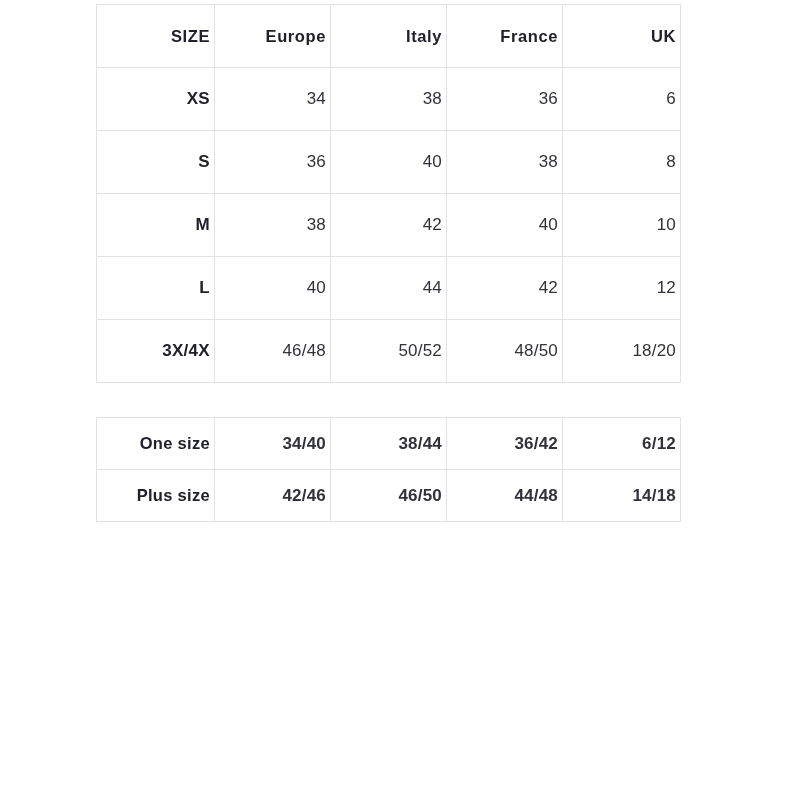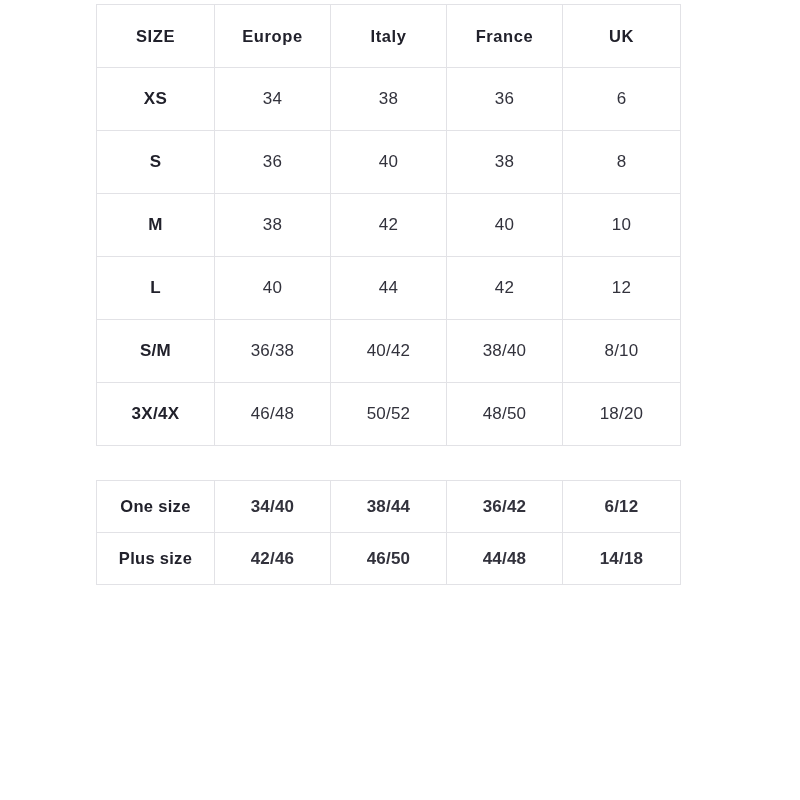--- a/index.html
+++ b/index.html
@@ -34,21 +34,21 @@
   }
   table.size-table col.c0 { width: 118px; }
   table.size-table col.c1 { width: 116px; }
   table.size-table col.c2 { width: 116px; }
   table.size-table col.c3 { width: 116px; }
   table.size-table col.c4 { width: 118px; }
 
   table.size-table th,
   table.size-table td {
     border: 1px solid #e2e2e6;
-    text-align: center;
+    text-align: right;
     vertical-align: middle;
     height: 62px;
     padding: 0 4px;
     font-size: 17px;
     font-weight: 400;
     color: #32323c;
     letter-spacing: 0.2px;
   }
   table.size-table th {
     font-weight: 700;
@@ -120,27 +120,20 @@
           <td>10</td>
         </tr>
         <tr>
           <td class="rowhead">L</td>
           <td>40</td>
           <td>44</td>
           <td>42</td>
           <td>12</td>
         </tr>
         <tr>
-          <td class="rowhead">S/M</td>
-          <td>36/38</td>
-          <td>40/42</td>
-          <td>38/40</td>
-          <td>8/10</td>
-        </tr>
-        <tr>
           <td class="rowhead">3X/4X</td>
           <td>46/48</td>
           <td>50/52</td>
           <td>48/50</td>
           <td>18/20</td>
         </tr>
       </tbody>
     </table>
 
     <div class="spacer"></div>

